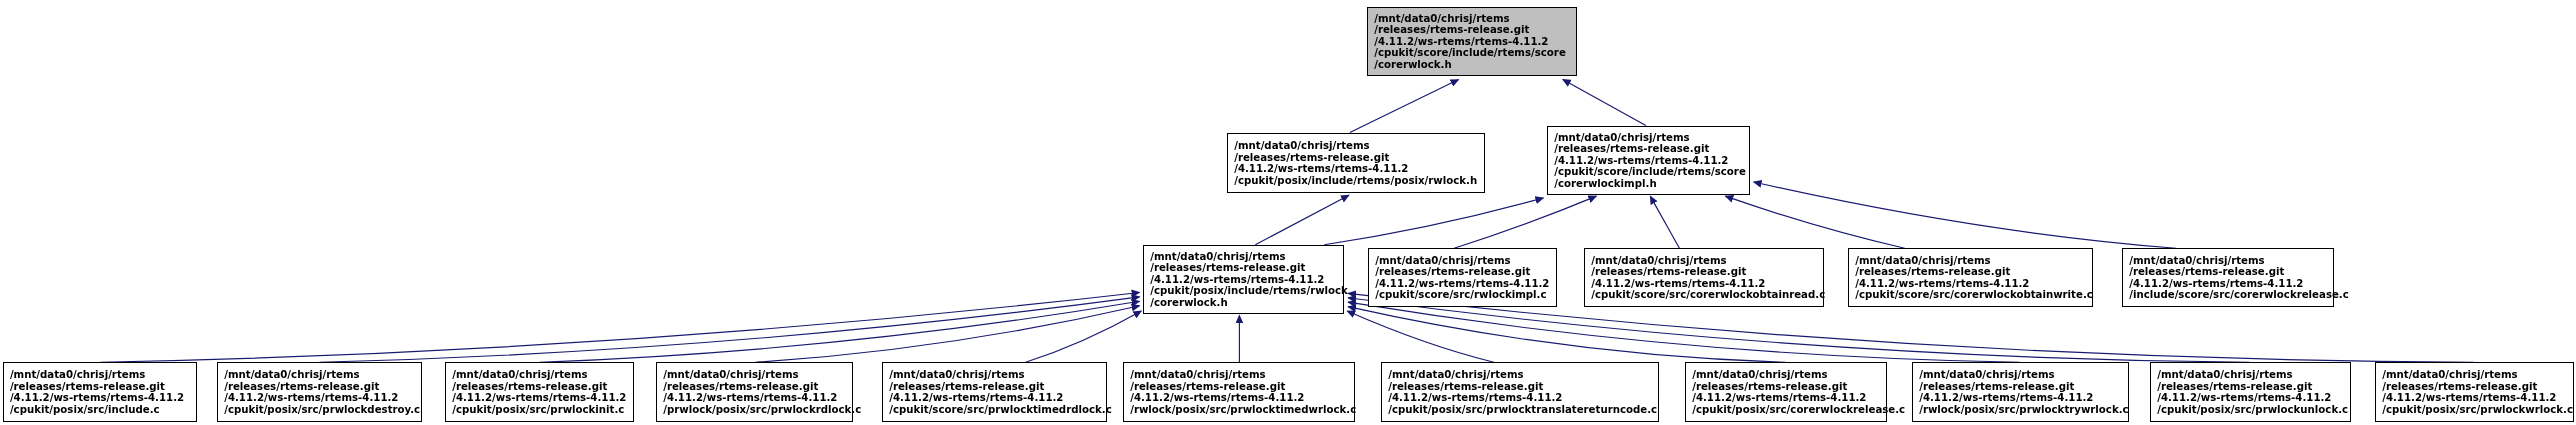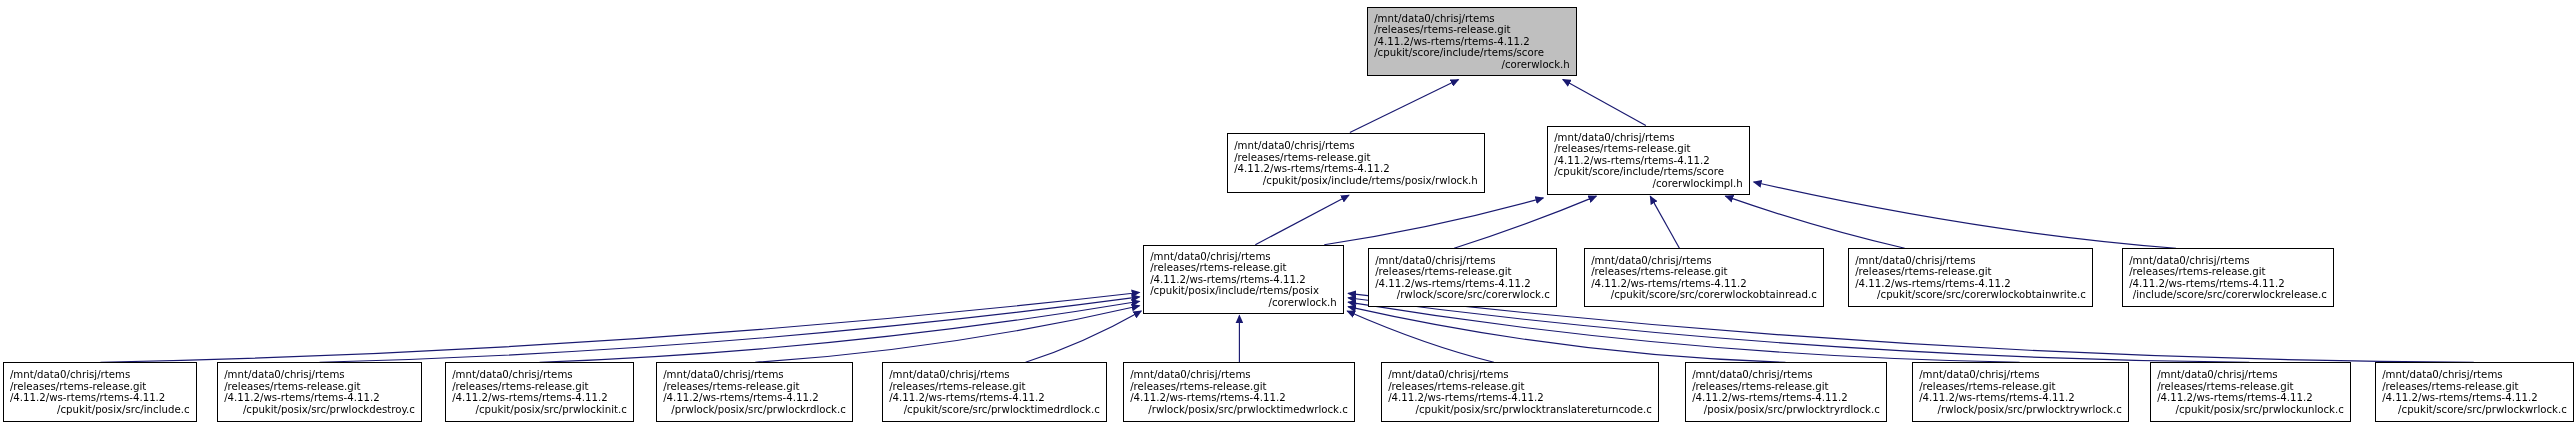--- a/index.html
+++ b/index.html
@@ -3,20 +3,21 @@
 <meta charset="utf-8">
 <style>
   html, body { margin: 0; padding: 0; background: #ffffff; }
   .stage {
     position: relative;
     width: 2576px;
     height: 425px;
     background: #ffffff;
     font-family: "DejaVu Sans", "Liberation Sans", sans-serif;
     overflow: hidden;
+    font-weight: bold;
   }
   .edges-svg {
     position: absolute;
     left: 0; top: 0;
     width: 2576px; height: 425px;
     pointer-events: none;
   }
   .gnode {
     position: absolute;
     box-sizing: border-box;
@@ -33,21 +34,21 @@
     border-width: 1.8px;
   }
   .gnode span {
     display: block;
     font-size: 10.2px;
     line-height: 11.5px;
     color: #000000;
     white-space: nowrap;
     text-align: left;
   }
-  .gnode span:last-child { text-align: right; }
+  .gnode span:last-child { text-align: left; }
 </style>
 </head>
 <body>
 
 <div class="stage">
   <svg class="edges-svg" viewBox="0 0 2914 481" xmlns="http://www.w3.org/2000/svg">
     <defs>
       <marker id="arrowhead" markerWidth="11" markerHeight="9" refX="9" refY="4.5" orient="auto" markerUnits="userSpaceOnUse">
         <path d="M0,0 L10,4.5 L0,9 z" fill="#191970"></path>
       </marker>
@@ -92,28 +93,28 @@
         <span>/mnt/data0/chrisj/rtems</span>
         <span>/releases/rtems-release.git</span>
         <span>/4.11.2/ws-rtems/rtems-4.11.2</span>
         <span>/cpukit/score/include/rtems/score</span>
         <span>/corerwlockimpl.h</span>
       </div>
       <div class="gnode" style="left: 1143px; top: 245px; width: 201px; height: 69px;">
         <span>/mnt/data0/chrisj/rtems</span>
         <span>/releases/rtems-release.git</span>
         <span>/4.11.2/ws-rtems/rtems-4.11.2</span>
-        <span>/cpukit/posix/include/rtems/posix</span>
+        <span>/cpukit/posix/include/rtems/rwlock</span>
         <span>/corerwlock.h</span>
       </div>
       <div class="gnode" style="left: 1368px; top: 248px; width: 189px; height: 59px;">
         <span>/mnt/data0/chrisj/rtems</span>
         <span>/releases/rtems-release.git</span>
         <span>/4.11.2/ws-rtems/rtems-4.11.2</span>
-        <span>/rwlock/score/src/corerwlock.c</span>
+        <span>/cpukit/score/src/rwlockimpl.c</span>
       </div>
       <div class="gnode" style="left: 1584px; top: 248px; width: 240px; height: 59px;">
         <span>/mnt/data0/chrisj/rtems</span>
         <span>/releases/rtems-release.git</span>
         <span>/4.11.2/ws-rtems/rtems-4.11.2</span>
         <span>/cpukit/score/src/corerwlockobtainread.c</span>
       </div>
       <div class="gnode" style="left: 1848px; top: 248px; width: 245px; height: 59px;">
         <span>/mnt/data0/chrisj/rtems</span>
         <span>/releases/rtems-release.git</span>
@@ -165,35 +166,35 @@
       <div class="gnode" style="left: 1381px; top: 362px; width: 278px; height: 60px;">
         <span>/mnt/data0/chrisj/rtems</span>
         <span>/releases/rtems-release.git</span>
         <span>/4.11.2/ws-rtems/rtems-4.11.2</span>
         <span>/cpukit/posix/src/prwlocktranslatereturncode.c</span>
       </div>
       <div class="gnode" style="left: 1685px; top: 362px; width: 202px; height: 60px;">
         <span>/mnt/data0/chrisj/rtems</span>
         <span>/releases/rtems-release.git</span>
         <span>/4.11.2/ws-rtems/rtems-4.11.2</span>
-        <span>/posix/posix/src/prwlocktryrdlock.c</span>
+        <span>/cpukit/posix/src/corerwlockrelease.c</span>
       </div>
       <div class="gnode" style="left: 1912px; top: 362px; width: 217px; height: 60px;">
         <span>/mnt/data0/chrisj/rtems</span>
         <span>/releases/rtems-release.git</span>
         <span>/4.11.2/ws-rtems/rtems-4.11.2</span>
         <span>/rwlock/posix/src/prwlocktrywrlock.c</span>
       </div>
       <div class="gnode" style="left: 2150px; top: 362px; width: 201px; height: 60px;">
         <span>/mnt/data0/chrisj/rtems</span>
         <span>/releases/rtems-release.git</span>
         <span>/4.11.2/ws-rtems/rtems-4.11.2</span>
         <span>/cpukit/posix/src/prwlockunlock.c</span>
       </div>
       <div class="gnode" style="left: 2375px; top: 362px; width: 199px; height: 60px;">
         <span>/mnt/data0/chrisj/rtems</span>
         <span>/releases/rtems-release.git</span>
         <span>/4.11.2/ws-rtems/rtems-4.11.2</span>
-        <span>/cpukit/score/src/prwlockwrlock.c</span>
+        <span>/cpukit/posix/src/prwlockwrlock.c</span>
       </div>
     </div>
 </div>
 
 
 </body></html>

